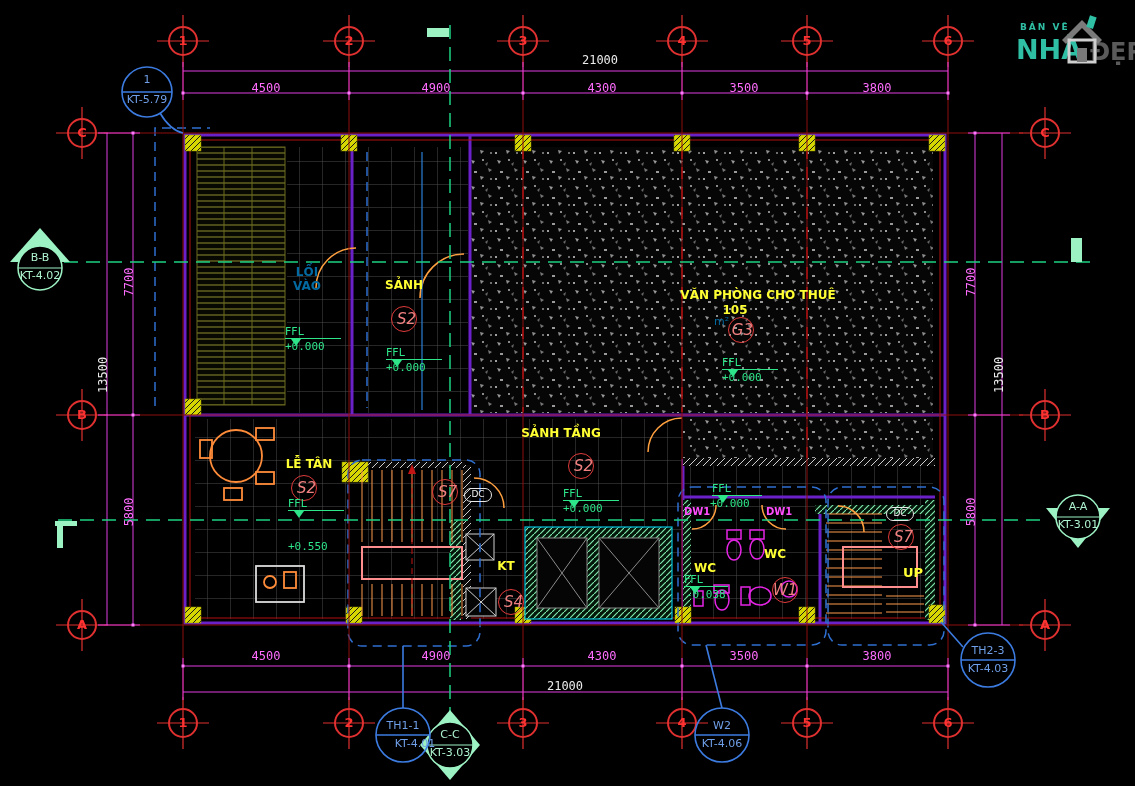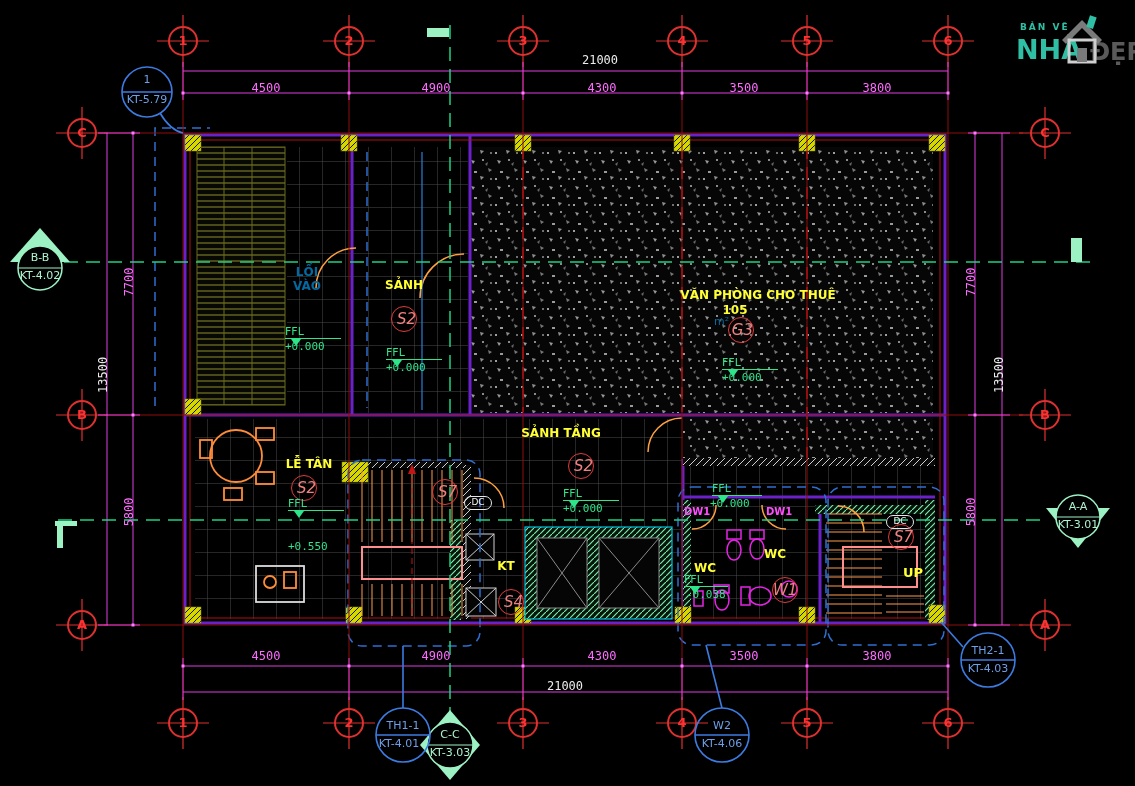--- a/index.html
+++ b/index.html
@@ -16,21 +16,21 @@
   .sec{color:#aef3cf;font-size:11px;text-align:center;width:56px;}
   .room{color:#ffff33;font-size:12px;font-weight:bold;text-align:center;}
   .wht{color:#0369a1;}
   .lvl{color:#2ee58a;font-size:11px;}
   .lvl-line{position:absolute;height:1px;background:#2ee58a;}
   .lvl-arrow{position:absolute;width:0;height:0;border-left:5px solid transparent;
              border-right:5px solid transparent;border-top:7px solid #2ee58a;}
   .tag{position:absolute;width:24px;height:24px;border:1.5px solid #e23b3b;border-radius:50%;
        color:#f08080;font-size:15px;line-height:24px;text-align:right;font-style:italic;}
   .doortag{position:absolute;border:1px solid #e8e8e8;border-radius:7px;color:#f2f2f2;
-           font-size:9px;line-height:11px;text-align:center;width:26px;height:12px;margin-top:8px;}
+           font-size:9px;line-height:11px;text-align:center;width:26px;height:12px;}
   .dwtag{position:absolute;color:#ff4dff;font-size:10px;font-weight:bold;}
   .wm1{position:absolute;color:#c8c8c8;opacity:.8;font-size:21px;font-weight:bold;letter-spacing:.5px;}
   .wm2{position:absolute;color:#8e8e8e;opacity:.92;font-size:24px;font-weight:bold;}
   .logo{position:absolute;left:1012px;top:8px;width:120px;height:66px;}
   .logo .l1{position:absolute;left:8px;top:14px;color:#2fbfa4;font-size:9px;font-weight:bold;letter-spacing:2px;}
   .logo .l2{position:absolute;left:4px;top:26px;color:#2fbfa4;font-size:27px;font-weight:900;}
   .logo .l3{position:absolute;left:78px;top:30px;color:#5a5a5a;font-size:24px;font-weight:900;}
 </style>
 </head>
 <body>
@@ -337,24 +337,24 @@
 <div class="t dimw num vt" style="left:64px;top:368px;width:80px;text-align:center;">13500</div>
 <div class="t dimtxt num vt" style="left:90px;top:275px;width:80px;">7700</div>
 <div class="t dimtxt num vt" style="left:90px;top:505px;width:80px;">5800</div>
 <div class="t dimw num vt" style="left:960px;top:368px;width:80px;text-align:center;">13500</div>
 <div class="t dimtxt num vt" style="left:932px;top:275px;width:80px;">7700</div>
 <div class="t dimtxt num vt" style="left:932px;top:505px;width:80px;">5800</div>
 
 <div class="t co" style="left:120px;top:74px;">1</div>
 <div class="t co" style="left:120px;top:94px;">KT-5.79</div>
 <div class="t co" style="left:376px;top:720px;">TH1-1</div>
-<div class="t co" style="left:372px;top:738px;">KT-4.01</div>
+<div class="t co" style="left:388px;top:738px;">KT-4.01</div>
 <div class="t co" style="left:695px;top:720px;">W2</div>
 <div class="t co" style="left:695px;top:738px;">KT-4.06</div>
-<div class="t co" style="left:961px;top:645px;">TH2-1</div>
+<div class="t co" style="left:961px;top:645px;">TH2-3</div>
 <div class="t co" style="left:961px;top:663px;">KT-4.03</div>
 
 <div class="t sec" style="left:12px;top:252px;">B-B</div>
 <div class="t sec" style="left:12px;top:270px;">KT-4.02</div>
 <div class="t sec" style="left:1050px;top:501px;">A-A</div>
 <div class="t sec" style="left:1050px;top:519px;">KT-3.01</div>
 <div class="t sec" style="left:422px;top:729px;">C-C</div>
 <div class="t sec" style="left:422px;top:747px;">KT-3.03</div>
 
 <div class="t wht" style="left:283px;top:266px;width:48px;font-size:12px;font-weight:bold;text-align:center;">LỐI

